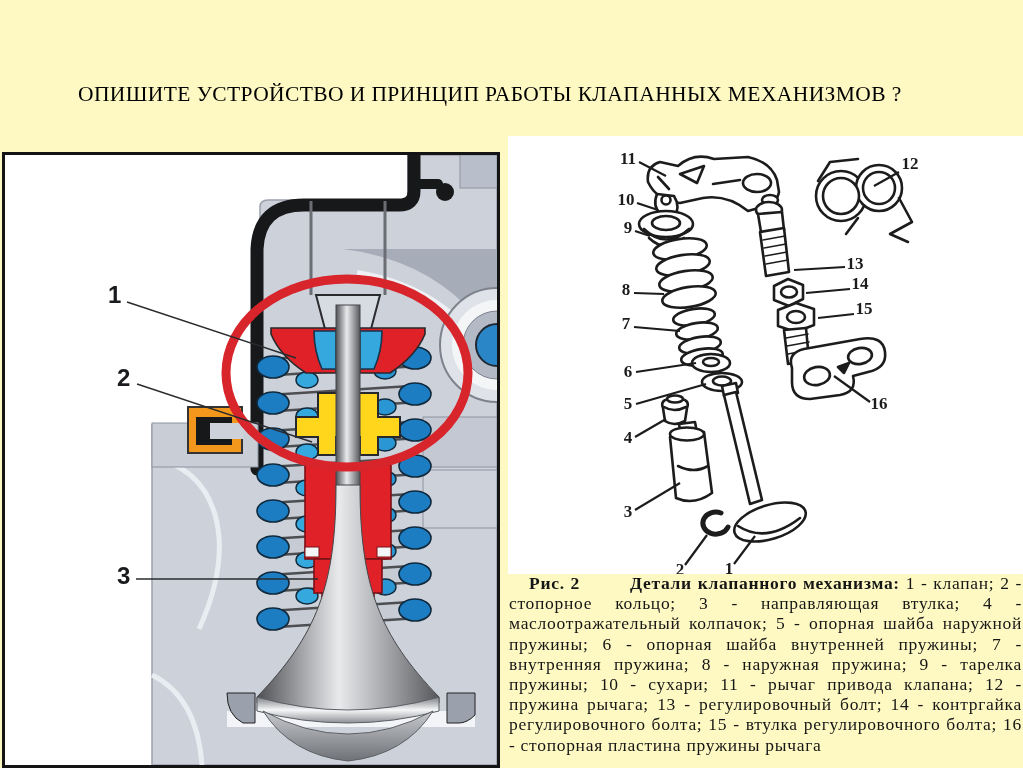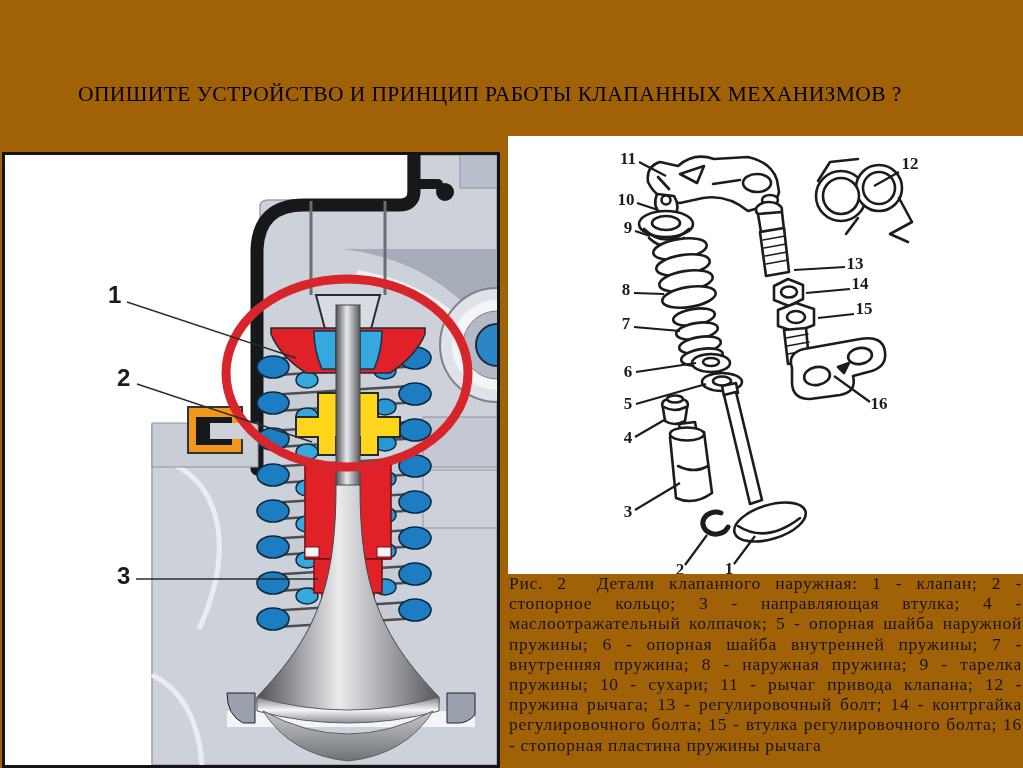--- a/index.html
+++ b/index.html
@@ -1,28 +1,28 @@
 <!DOCTYPE html>
 <html><head>
 <meta charset="utf-8">
 <style>
   html,body{margin:0;padding:0;background:#fff;}
-  .slide{position:relative;width:1023px;height:768px;background:#a16207;overflow:hidden;
+  .slide{position:relative;width:1023px;height:768px;background:#fef9c3;overflow:hidden;
          font-family:"Liberation Serif",serif;}
   .title{position:absolute;left:78px;top:82px;width:900px;font-size:21.5px;
          letter-spacing:.4px;color:#000;white-space:nowrap;}
   .left-fig{position:absolute;left:2px;top:152px;width:498px;height:616px;margin:0;
             box-sizing:border-box;border:3px solid #141414;background:#fff;}
   .left-fig svg{display:block;}
   .right-fig{position:absolute;left:508px;top:136px;width:515px;height:616px;margin:0;}
   .right-fig svg{display:block;}
   .caption{position:absolute;left:1px;top:437px;width:513px;margin:0;
            font-size:17.5px;line-height:20.2px;letter-spacing:.7px;color:#161616;
            text-align:justify;font-family:"Liberation Serif",serif;}
-  .caption .b{font-weight:normal;}
+  .caption .b{font-weight:bold;margin-left:20px;}
   .capgap{display:inline-block;width:30px;}
   
   .co-label{font-family:"Liberation Sans",sans-serif;font-weight:bold;font-size:24px;fill:#1a1b1e;}
   .pt-label{font-family:"Liberation Serif",serif;font-weight:bold;font-size:17px;fill:#1c1c1c;}
   .ink{stroke:#1c1c1c;fill:#fff;stroke-width:2.6;stroke-linejoin:round;stroke-linecap:round;}
 </style>
 </head>
 <body>
 
 <div class="slide">
@@ -327,17 +327,17 @@
           <text x="347" y="133" class="pt-label" text-anchor="middle">13</text>
           <line x1="342" y1="153" x2="298" y2="157" stroke="#1c1c1c" stroke-width="2.2"></line>
           <text x="352" y="153" class="pt-label" text-anchor="middle">14</text>
           <line x1="346" y1="178" x2="310" y2="182" stroke="#1c1c1c" stroke-width="2.2"></line>
           <text x="356" y="178" class="pt-label" text-anchor="middle">15</text>
           <line x1="362" y1="266" x2="326" y2="240" stroke="#1c1c1c" stroke-width="2.2"></line>
           <text x="371" y="273" class="pt-label" text-anchor="middle">16</text>
         </g>
     </svg>
 
-    <p class="caption"><span class="b">Рис. 2</span><span class="capgap"></span><span class="b">Детали клапанного наружная:</span>
+    <p class="caption"><span class="b">Рис. 2</span><span class="capgap"></span><span class="b">Детали клапанного механизма:</span>
       <span id="caption-parts">1 - клапан; 2 - стопорное кольцо; 3 - направляющая втулка; 4 - маслоотражательный колпачок; 5 - опорная шайба наружной пружины; 6 - опорная шайба внутренней пружины; 7 - внутренняя пружина; 8 - наружная пружина; 9 - тарелка пружины; 10 - сухари; 11 - рычаг привода клапана; 12 - пружина рычага; 13 - регулировочный болт; 14 - контргайка регулировочного болта; 15 - втулка регулировочного болта; 16 - стопорная пластина пружины рычага</span></p>
   </figure>
 
 </div>
 
 </body></html>

